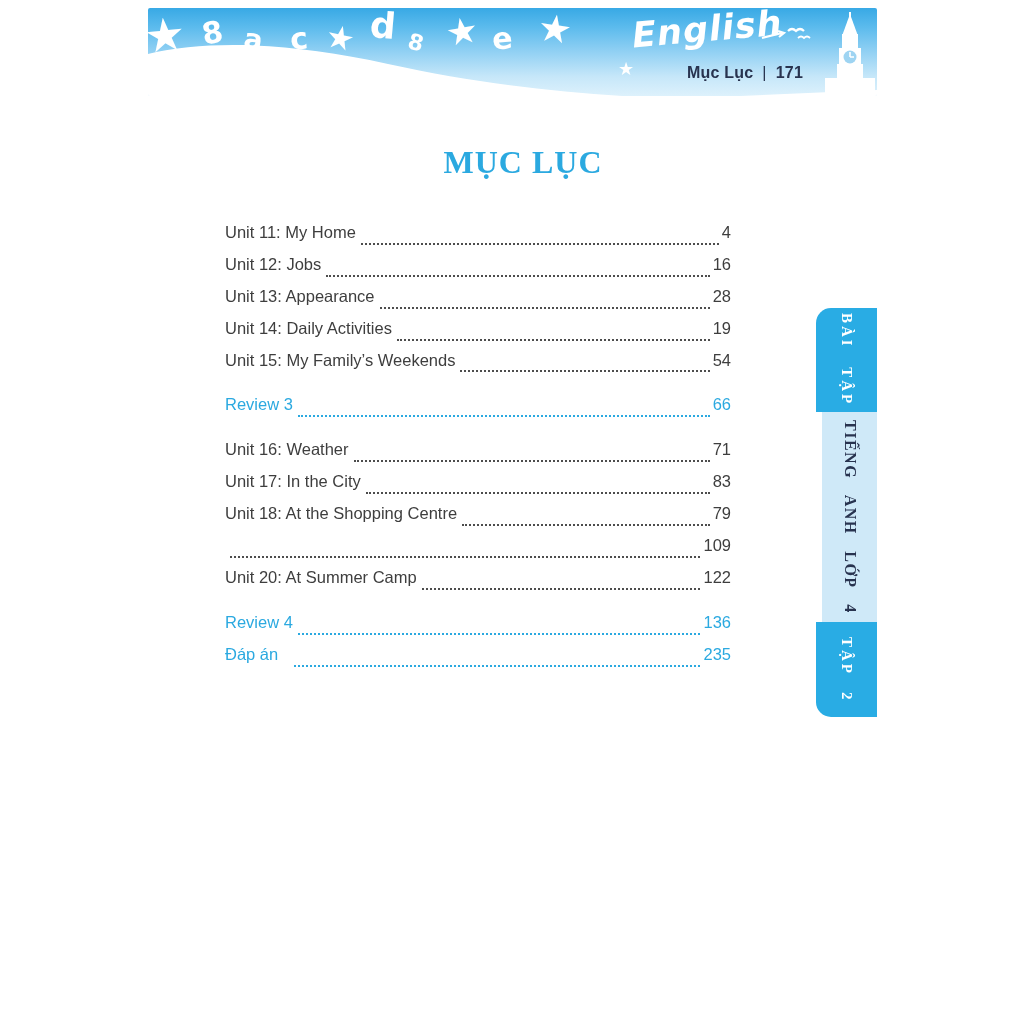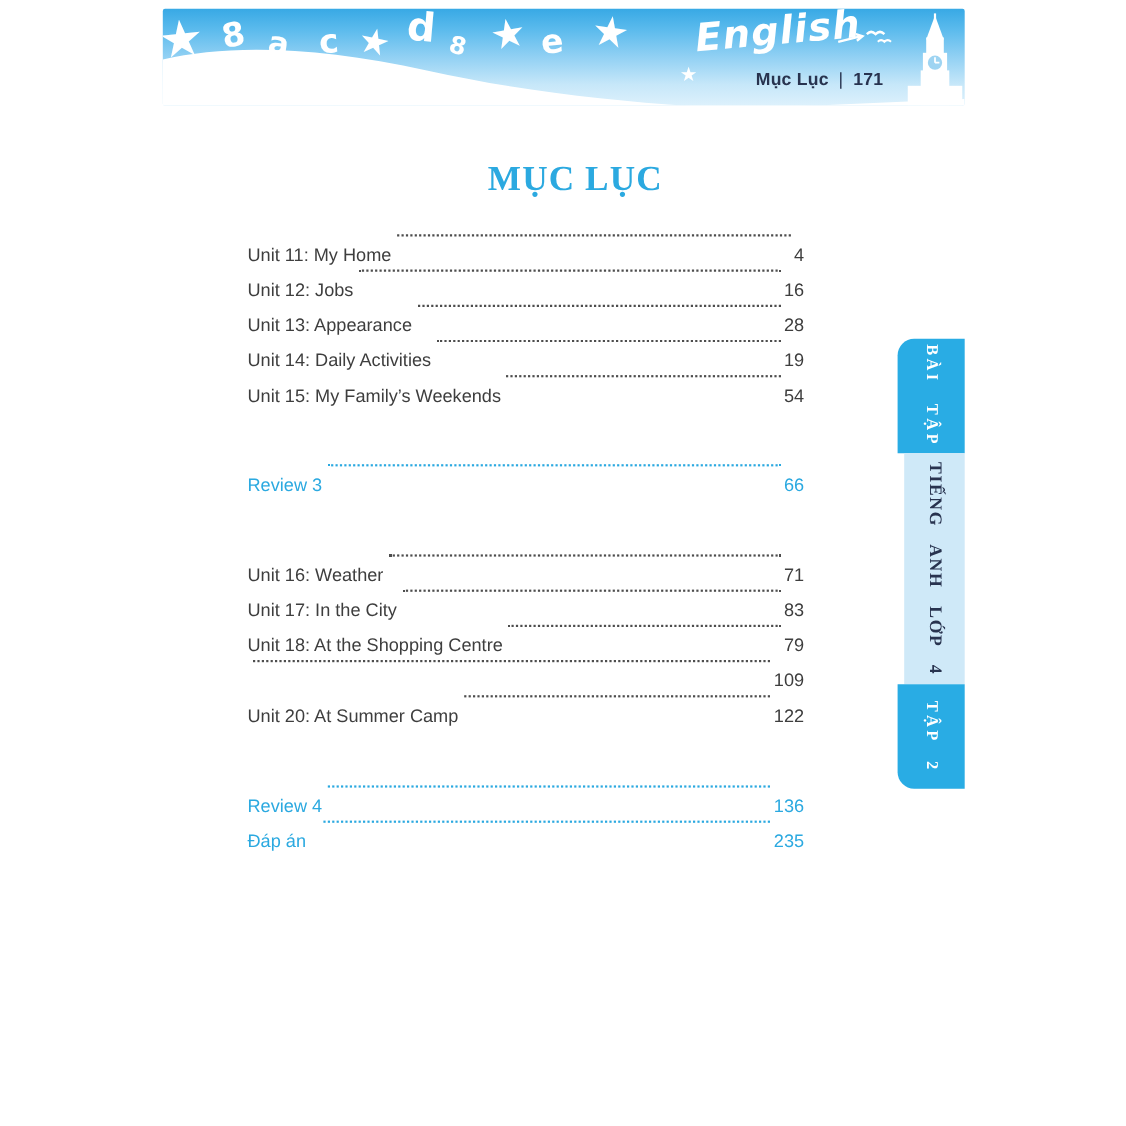--- a/index.html
+++ b/index.html
@@ -19,23 +19,23 @@
                  font-size:16px; font-weight:bold; letter-spacing:0.2px; }
   .banner-meta .divider { font-weight:400; margin:0 9px; color:var(--navy); }
 
   
   .page-title { position:absolute; top:144px; left:23px; width:1000px; text-align:center;
                 font-family:"Liberation Serif", serif; font-weight:bold; font-size:32px;
                 letter-spacing:1px; color:var(--accent); }
 
   
   .toc { position:absolute; left:225px; top:217px; width:506px; }
-  .toc-row { display:flex; align-items:flex-start; height:31.9px; line-height:31.9px;
+  .toc-row { display:flex; align-items:flex-end; height:31.9px; line-height:31.9px;
              font-size:16.5px; color:var(--text); }
-  .toc-row.gap { margin-top:50px; }
+  .toc-row.gap { margin-top:13px; }
   .toc-row.accent { color:var(--accent); }
   .toc-label { white-space:pre; }
   .dots { flex:1; border-bottom:2px dotted var(--dots); margin:0 3px 0 5px;
           transform:translateY(-4px); }
   .toc-row.accent .dots { border-bottom-color:var(--accent); }
   .dots.wide { margin-left:16px; }
   .toc-page { white-space:pre; }
 
   
   .side-tab { position:absolute; display:flex; align-items:center; justify-content:center;

